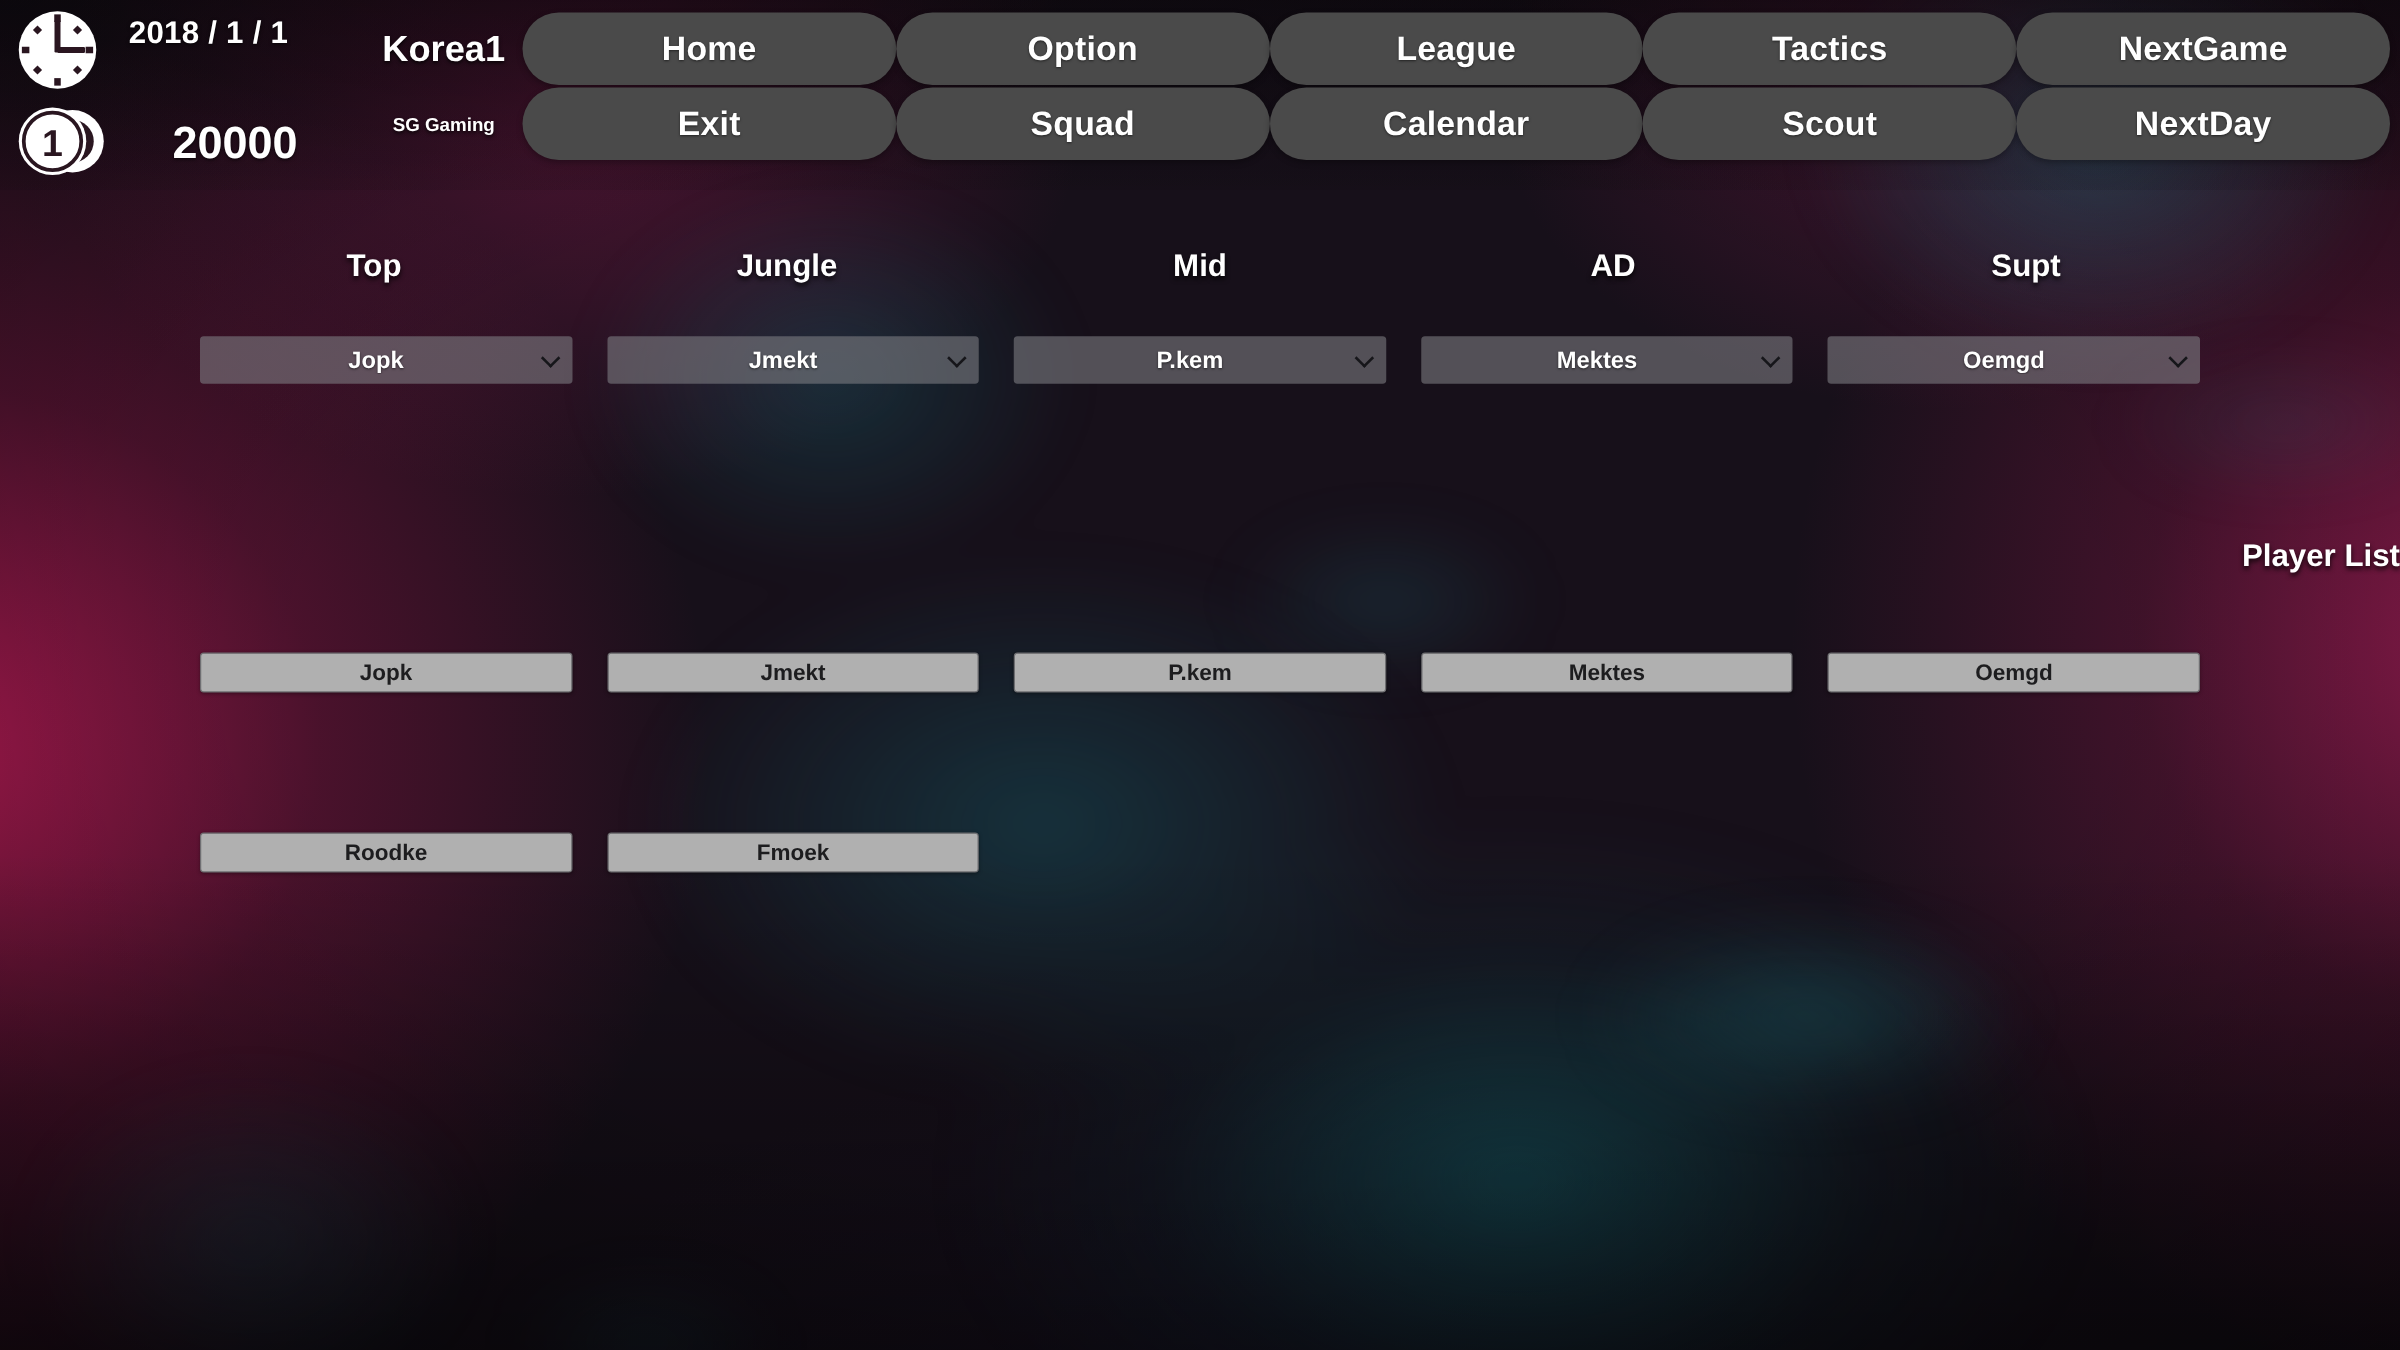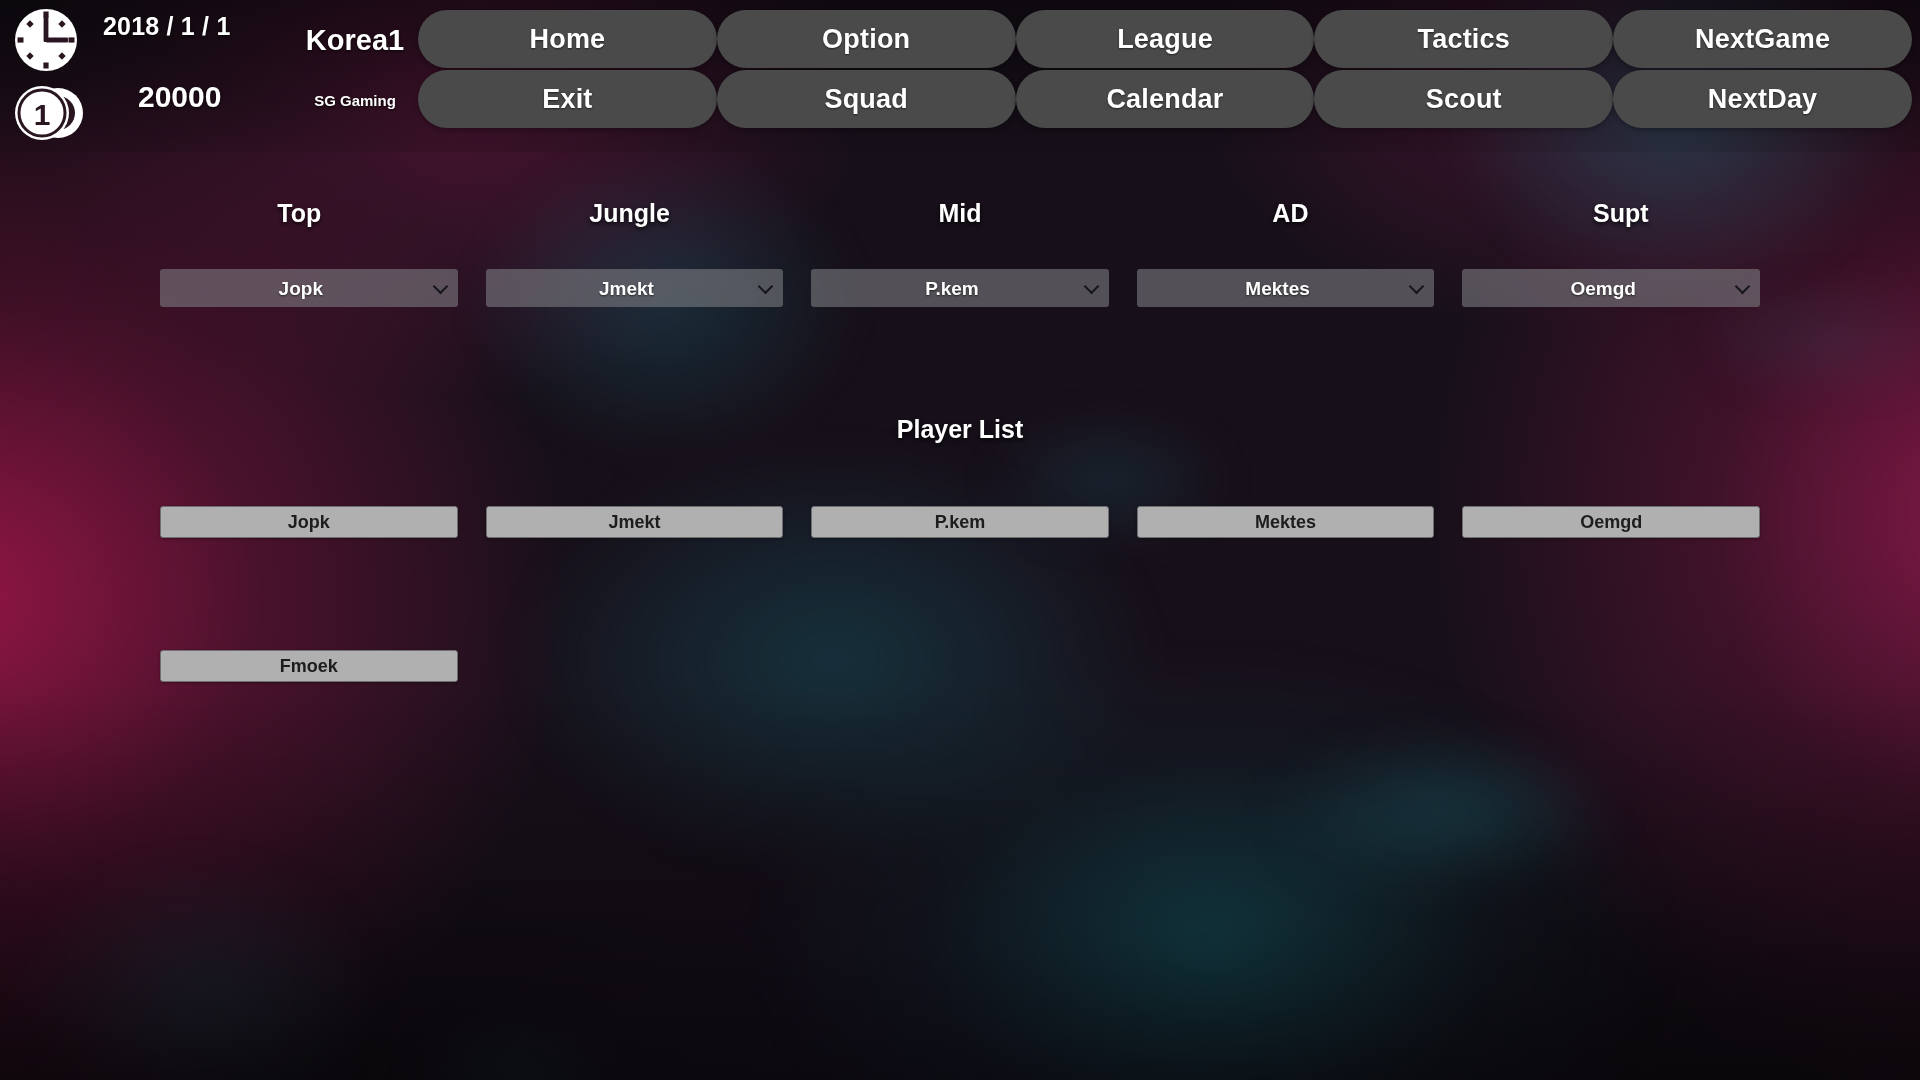--- a/index.html
+++ b/index.html
@@ -100,22 +100,22 @@
     width: 190px;
     font-size: 25px;
     font-weight: bold;
     color: #ffffff;
     letter-spacing: 0.2px;
     text-shadow: 0 1px 3px rgba(0,0,0,0.8);
     white-space: nowrap;
   }
   .money-text {
     position: absolute;
-    left: 138px; top: 80px;
-    font-size: 30px;
+    left: 138px; top: 93px;
+    font-size: 36px;
     font-weight: bold;
     color: #ffffff;
     text-shadow: 0 1px 3px rgba(0,0,0,0.8);
     white-space: nowrap;
   }
   .league-text {
     position: absolute;
     left: 295px; top: 24px;
     width: 120px;
     text-align: center;
@@ -246,25 +246,26 @@
 
   
   .playerlist {
     position: absolute;
     left: 0; top: 415px;
     width: 1920px;
     z-index: 6;
   }
   .pl-title {
     width: 1920px;
-    text-align: center;
+    text-align: right;
     font-size: 25px;
     font-weight: bold;
     color: #ffffff;
     text-shadow: 0 2px 4px rgba(0,0,0,0.85);
+    margin-top: 16px;
   }
   .pl-grid {
     margin-top: 62px;
     width: 1920px;
     display: flex;
     flex-wrap: wrap;
     padding: 0 160px;
     gap: 28px 28px;
     row-gap: 112px;
   }
@@ -386,20 +387,21 @@
   </div>
 
   <div class="playerlist">
     <div class="pl-title">Player List</div>
     <div class="pl-grid">
       <button class="pl-btn">Jopk</button>
       <button class="pl-btn">Jmekt</button>
       <button class="pl-btn">P.kem</button>
       <button class="pl-btn">Mektes</button>
       <button class="pl-btn">Oemgd</button>
+      <button class="pl-btn">Roodke</button>
       <button class="pl-btn">Fmoek</button>
       <div class="pl-spacer"></div>
       <div class="pl-spacer"></div>
       <div class="pl-spacer"></div>
     </div>
   </div>
 
 </div>
 
 </body></html>

